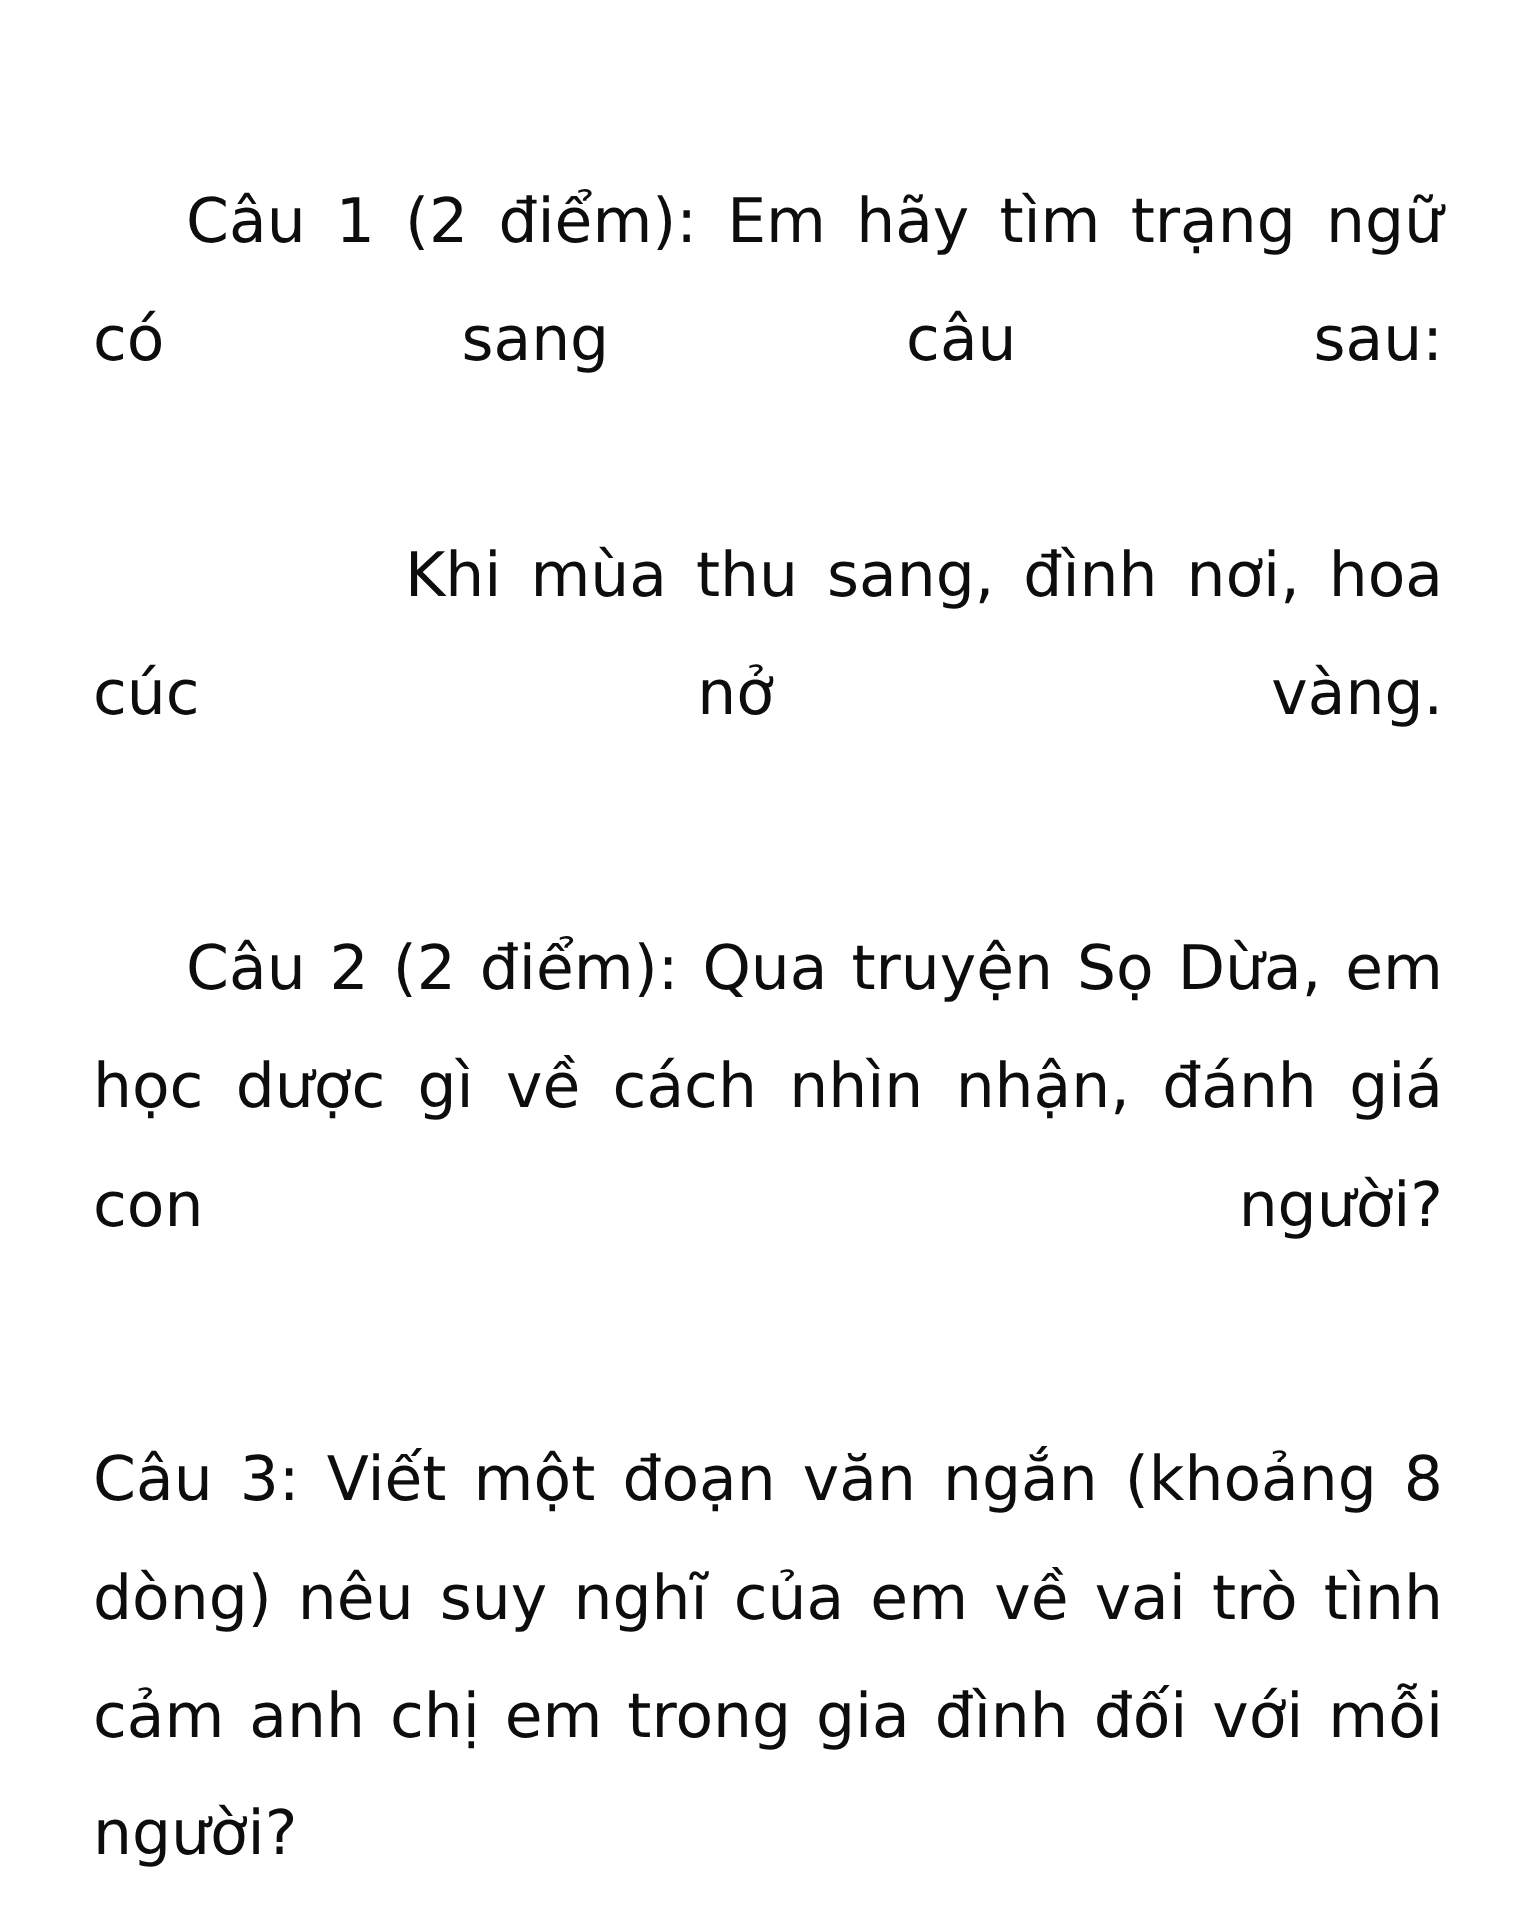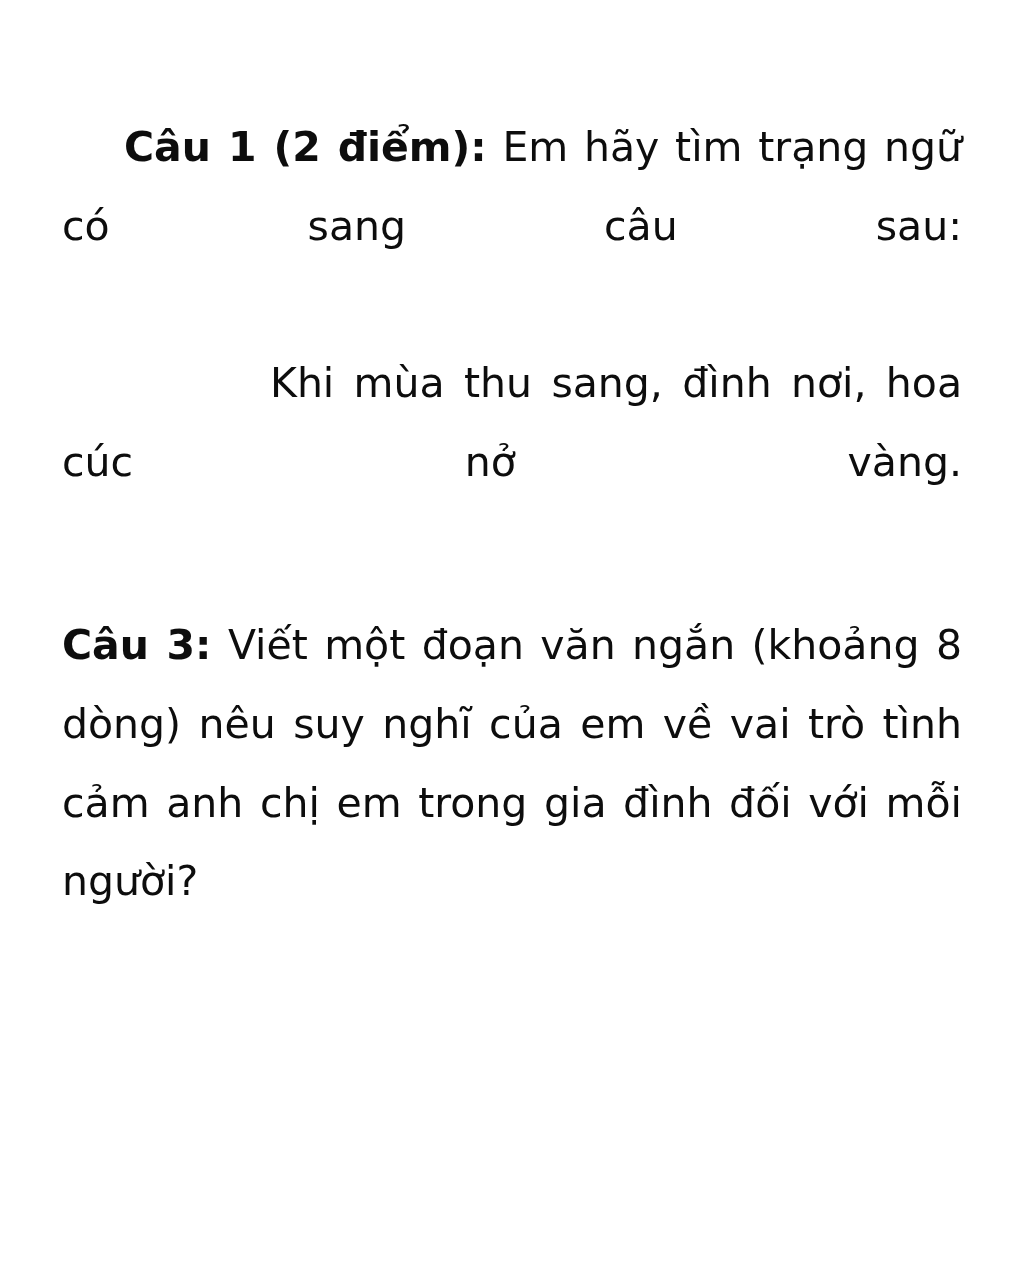--- a/index.html
+++ b/index.html
@@ -34,21 +34,21 @@
   }
   .para .indent {
     display: inline-block;
     width: 62px;
   }
   .para .indent-wide {
     display: inline-block;
     width: 208px;
   }
   .label {
-    font-weight: 700;
+    font-weight: 400;
   }
   .q2 {
     margin-top: 26px;
   }
   .q3 {
     margin-top: 26px;
   }
   
   .justify-fix::after {
     content: "";
@@ -59,18 +59,21 @@
 </head>
 <body>
 
 <div class="page">
 
   <div class="q-block">
     <p class="para justify-fix"><span class="indent"></span><span class="label">Câu 1 (2 điểm):</span><span> Em hãy tìm trạng ngữ có sang câu sau:</span></p>
     <p class="para justify-fix"><span class="indent-wide"></span><span>Khi mùa thu sang, đình nơi, hoa cúc nở vàng.</span></p>
   </div>
 
+  <div class="q-block q2">
+    <p class="para justify-fix"><span class="indent"></span><span class="label">Câu 2 (2 điểm):</span><span> Qua truyện Sọ Dừa, em học dược gì về cách nhìn nhận, đánh giá con người?</span></p>
+  </div>
 
   <div class="q-block q3">
     <p class="para justify-fix"><span class="label">Câu 3:</span><span> Viết một đoạn văn ngắn (khoảng 8 dòng) nêu suy nghĩ của em về vai trò tình cảm anh chị em trong gia đình đối với mỗi người?</span></p>
   </div>
 
 </div>
 
 </body></html>

